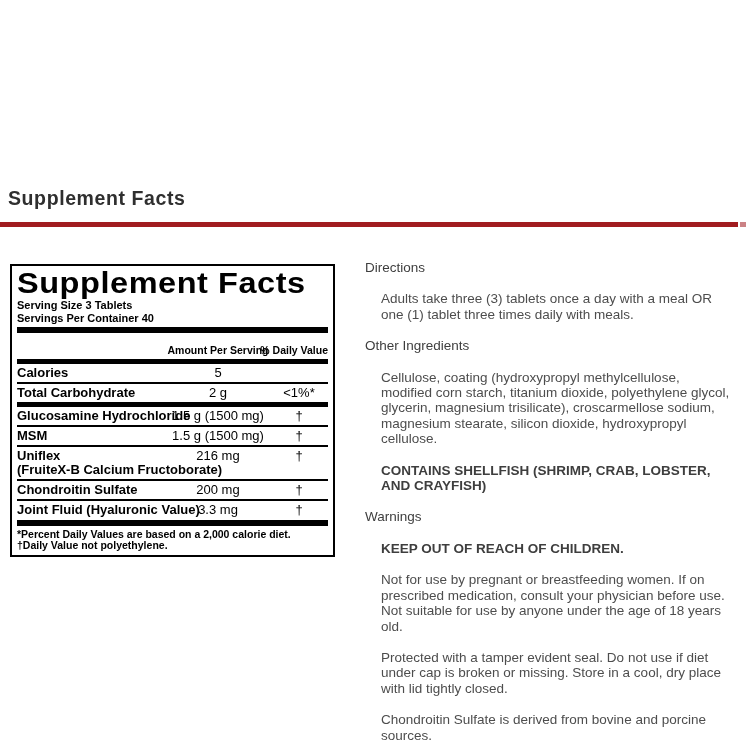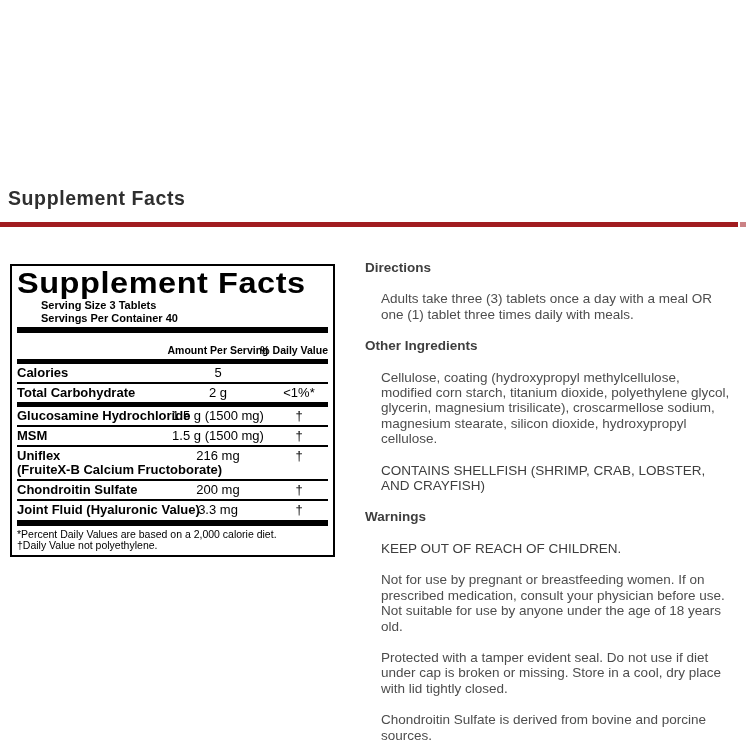--- a/index.html
+++ b/index.html
@@ -22,21 +22,21 @@
   .label-box {
     position:absolute; left:10px; top:264px; width:325px;
     border:2.5px solid #000; box-sizing:border-box;
     padding:3px 5px 4px; color:#000; background:#fff;
   }
   .ltitle {
     font-size:29px; font-weight:900; line-height:24px; letter-spacing:.5px;
     white-space:nowrap; transform:scaleX(1.12); transform-origin:left center;
     margin:2px 0 4px;
   }
-  .serv { font-size:11px; font-weight:bold; line-height:12.5px;margin-left:24px; }
+  .serv { font-size:11px; font-weight:bold; line-height:12.5px; }
   .bar-thick  { height:6px;  background:#000; margin:3px 0 2px; }
   .bar-med    { height:4.5px; background:#000; margin:2px 0 0; }
   .bar-bottom { height:6px;  background:#000; margin:1px 0 0; }
 
   .lhead { position:relative; height:13px; margin-top:11px; }
   .lhead .h-amt {
     position:absolute; left:201px; top:0; transform:translateX(-50%);
     font-size:10.5px; font-weight:bold; white-space:nowrap;
   }
   .lhead .h-dv {
@@ -54,31 +54,31 @@
   .lrow .amt {
     position:absolute; left:201px; top:2px; transform:translateX(-50%);
     font-weight:normal; white-space:nowrap;
   }
   .lrow .dv {
     position:absolute; left:282px; top:2px; transform:translateX(-50%);
     font-weight:normal; white-space:nowrap;
   }
 
   .lfoot { padding-top:3px; }
-  .lfoot .fn { font-size:10.5px; font-weight:normal; line-height:11px; }
+  .lfoot .fn { font-size:10.5px; font-weight:bold; line-height:11px; }
 
   
   .details {
     position:absolute; left:365px; top:260px; width:385px;
     font-size:13.5px; line-height:15.4px; color:#4d4d4d;
   }
   .section { margin:0 0 11px 0; }
-  .details .head { font-weight:bold; color:#3e3e3e; }
+  .details .head { font-weight:normal; color:#3e3e3e; }
   .details p { margin:16px; }
-  .allergen, .emphasis { font-weight:normal; color:#3e3e3e; }
+  .allergen, .emphasis { font-weight:bold; color:#3e3e3e; }
 </style>
 </head>
 <body>
 
 <div class="page-title">Supplement Facts</div>
 <div class="rule-main"></div>
 <div class="rule-nub"></div>
 
 <div class="label-box">
   <div class="ltitle">Supplement Facts</div>

